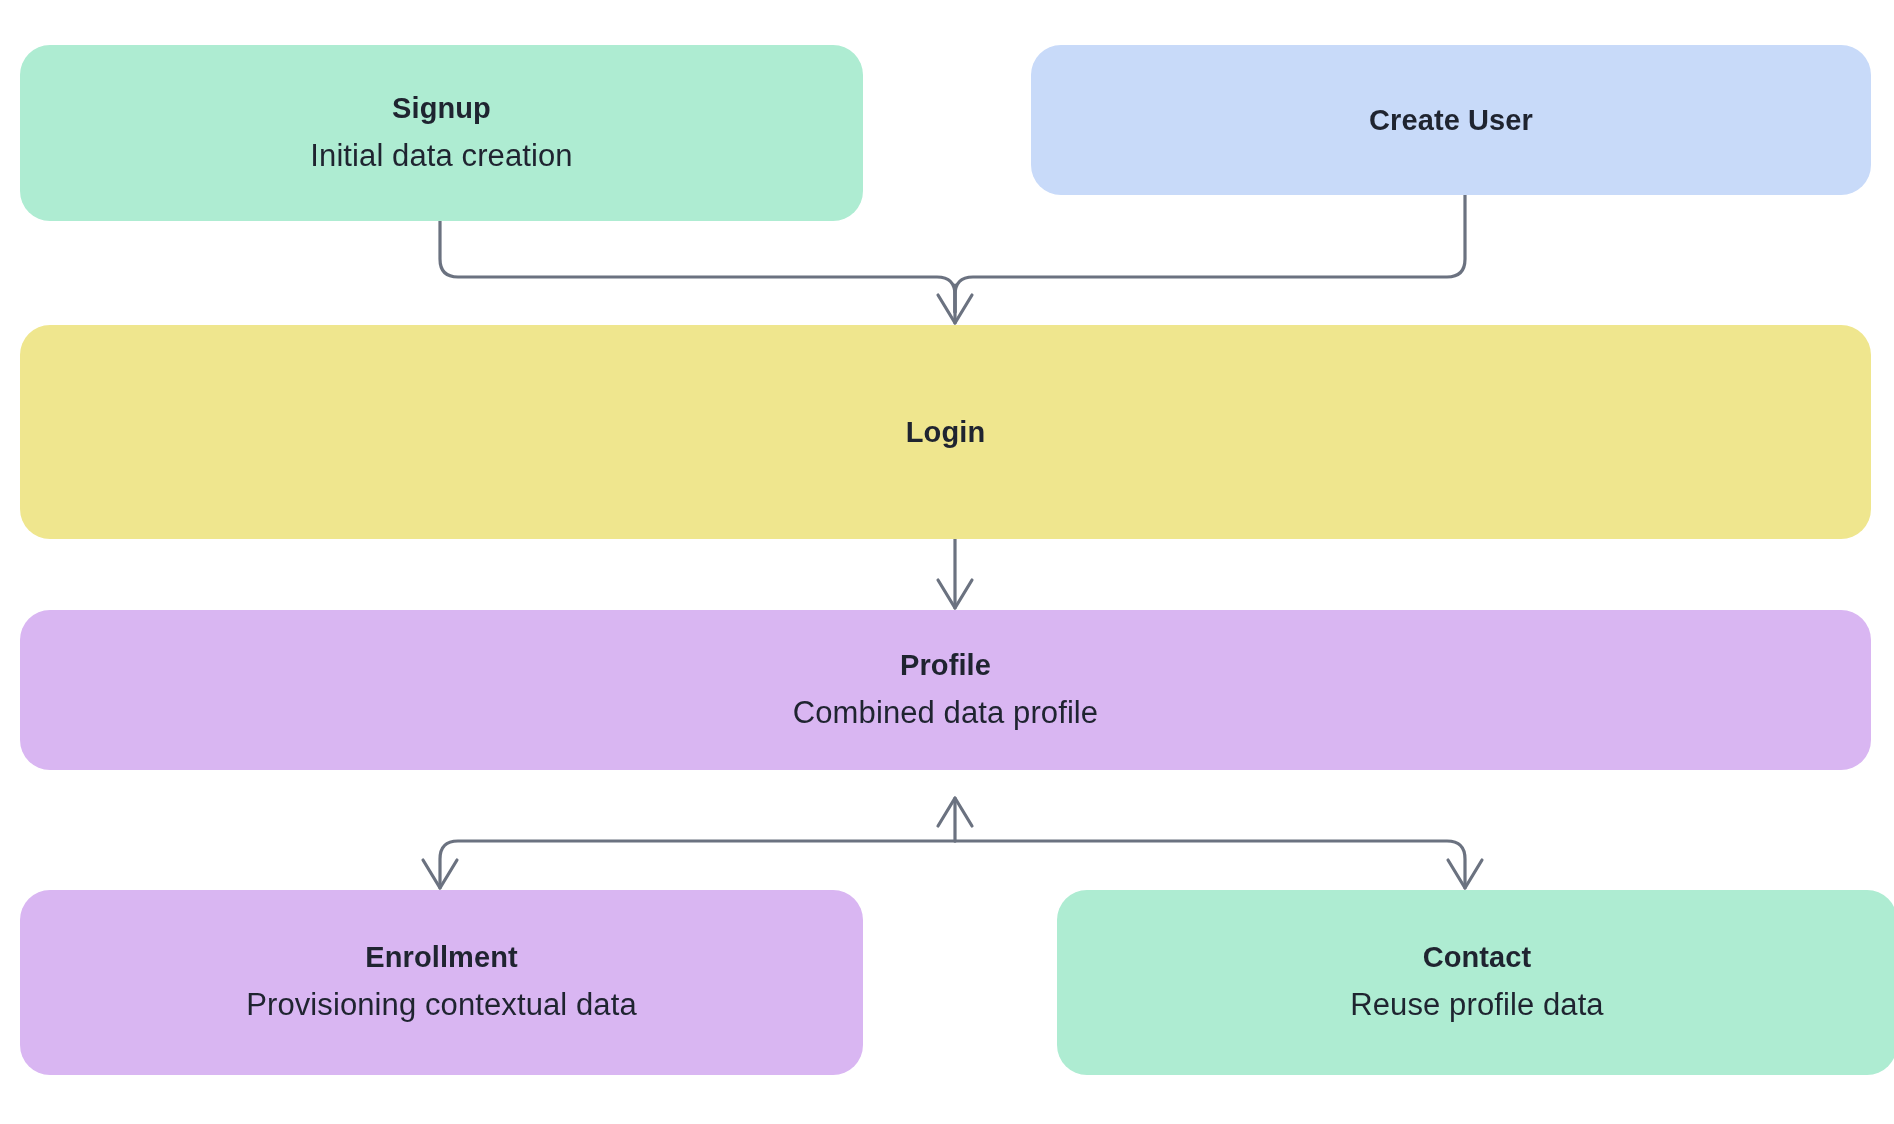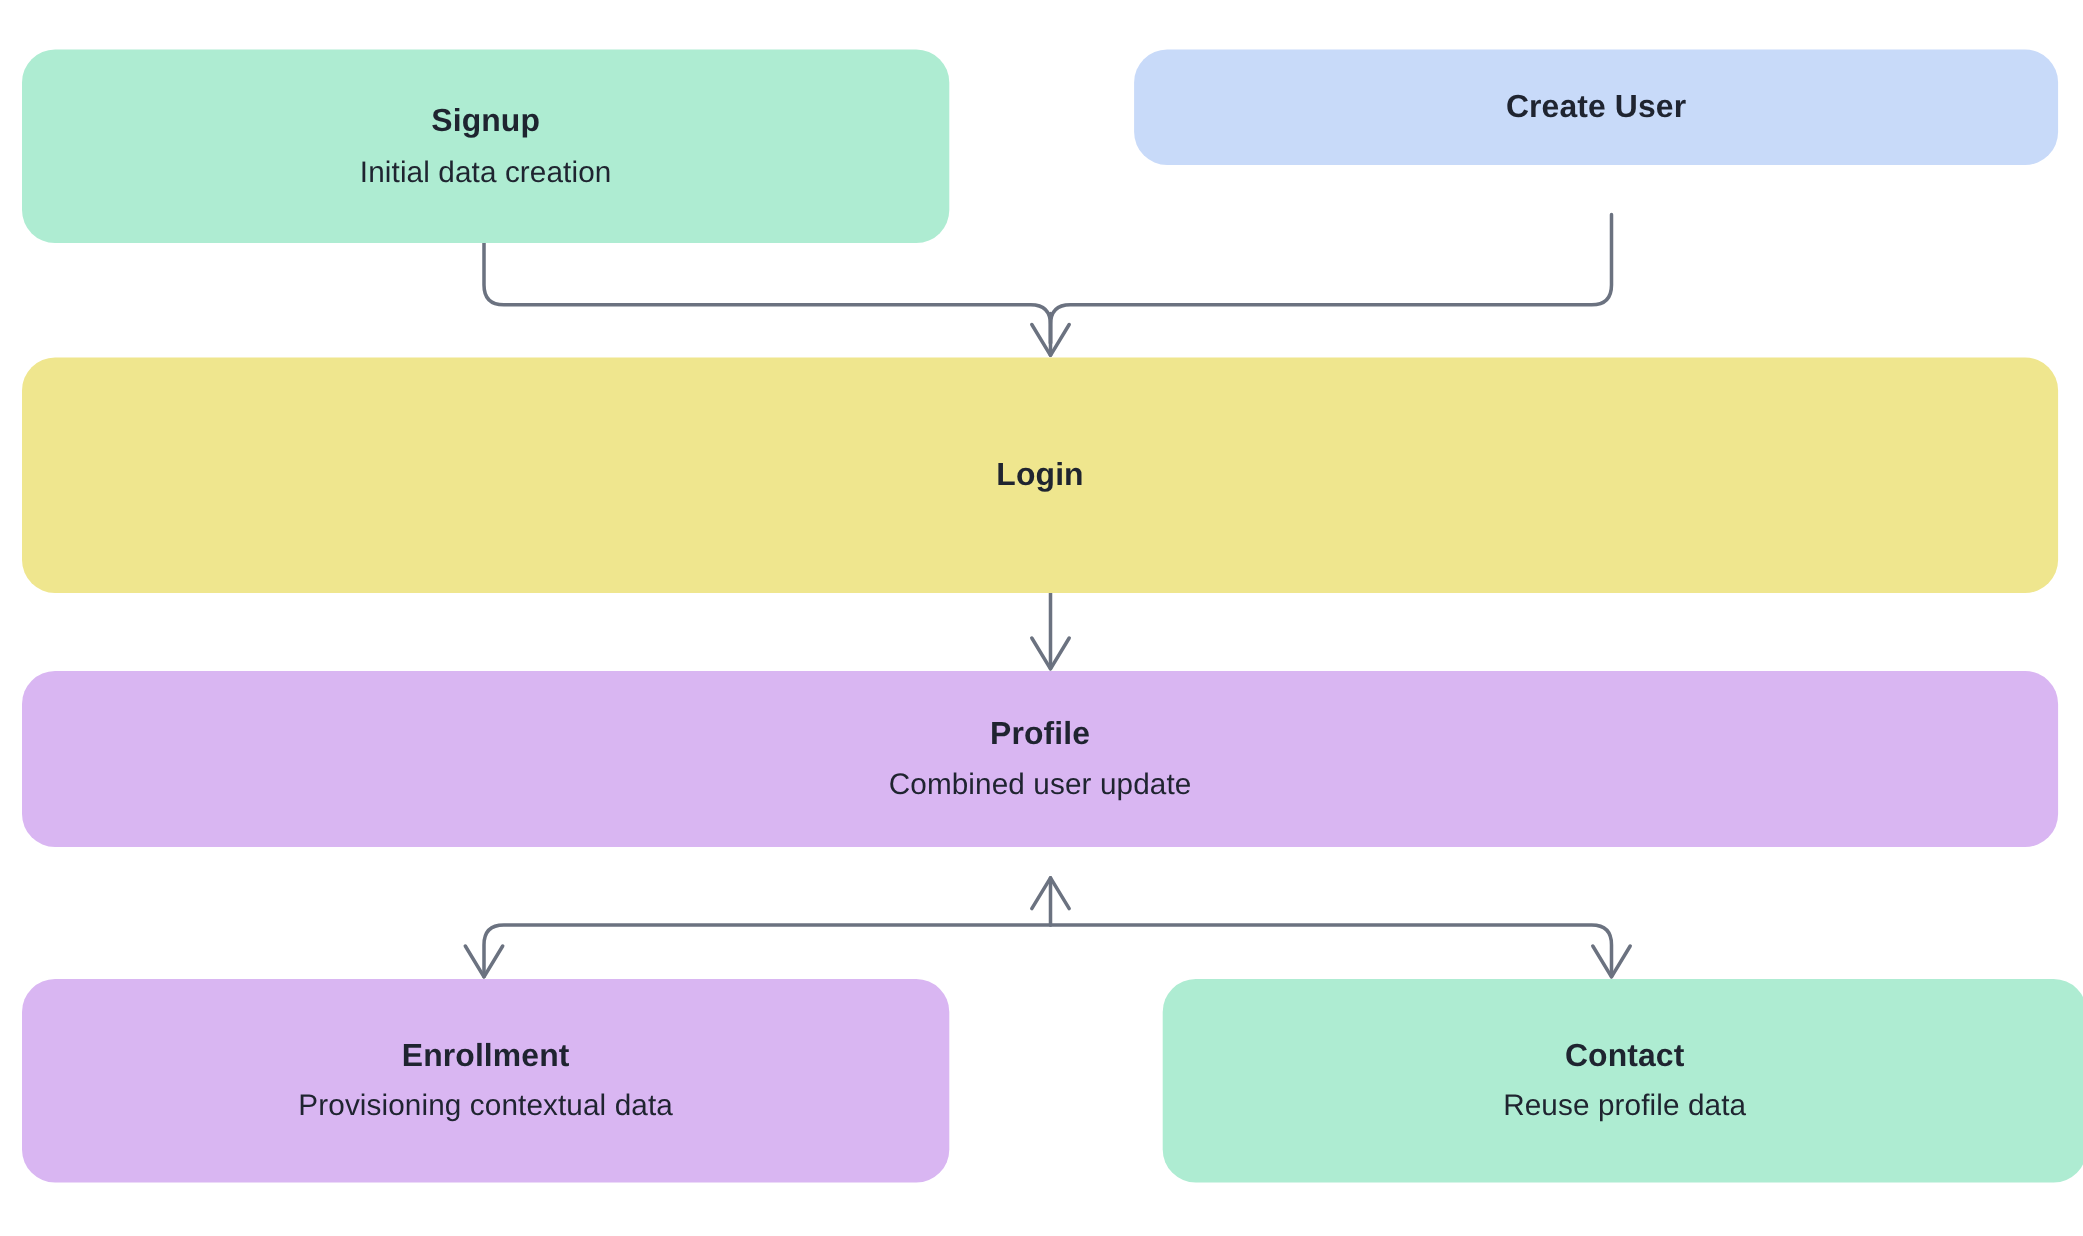--- a/index.html
+++ b/index.html
@@ -38,30 +38,30 @@
     padding: 6px 24px;
   }
   .node-title {
     font-size: 29px;
     font-weight: bold;
     color: #1f2430;
     line-height: 1.25;
     letter-spacing: 0.1px;
   }
   .node-subtitle {
-    font-size: 27px;
+    font-size: 31px;
     font-weight: normal;
     color: #1f2430;
     line-height: 1.3;
     margin-top: 10px;
     letter-spacing: 0.1px;
   }
   
   #node-signup      { left: 20px;  top: 45px;  width: 843px;  height: 176px; }
-  #node-create-user { left: 1031px;top: 45px;  width: 840px;  height: 105px; }
+  #node-create-user { left: 1031px;top: 45px;  width: 840px;  height: 150px; }
   #node-login       { left: 20px;  top: 325px; width: 1851px; height: 214px; }
   #node-profile     { left: 20px;  top: 610px; width: 1851px; height: 160px; }
   #node-enrollment  { left: 20px;  top: 890px; width: 843px;  height: 185px; align-items: center; }
   #node-contact     { left: 1057px;top: 890px; width: 840px;  height: 185px; }
 </style>
 </head>
 <body>
 
 <div id="canvas" style="background: rgb(255, 255, 255);">
 
@@ -112,21 +112,21 @@
   <div class="node" id="node-create-user" style="background: rgb(200, 218, 249);">
     <div class="node-title">Create User</div>
   </div>
 
   <div class="node" id="node-login" style="background: rgb(239, 230, 142);">
     <div class="node-title">Login</div>
   </div>
 
   <div class="node" id="node-profile" style="background: rgb(217, 182, 242);">
     <div class="node-title">Profile</div>
-    <div class="node-subtitle">Combined user update</div>
+    <div class="node-subtitle">Combined data profile</div>
   </div>
 
   <div class="node" id="node-enrollment" style="background: rgb(217, 182, 242);">
     <div class="node-title">Enrollment</div>
     <div class="node-subtitle">Provisioning contextual data</div>
   </div>
 
   <div class="node" id="node-contact" style="background: rgb(174, 236, 210);">
     <div class="node-title">Contact</div>
     <div class="node-subtitle">Reuse profile data</div>

